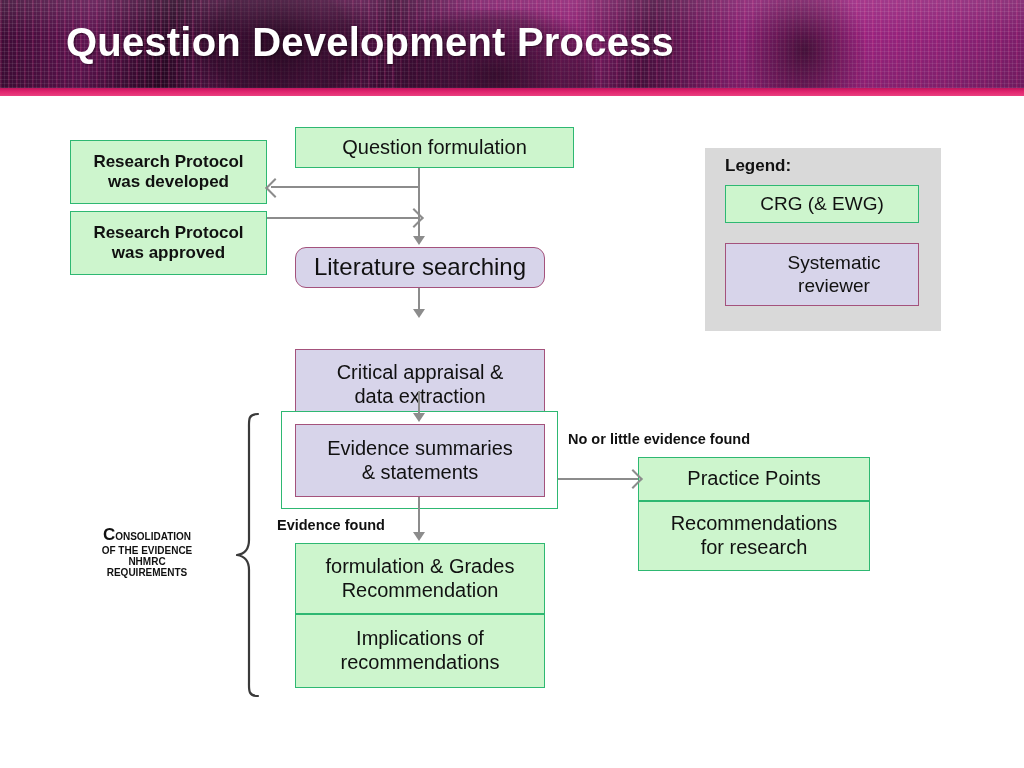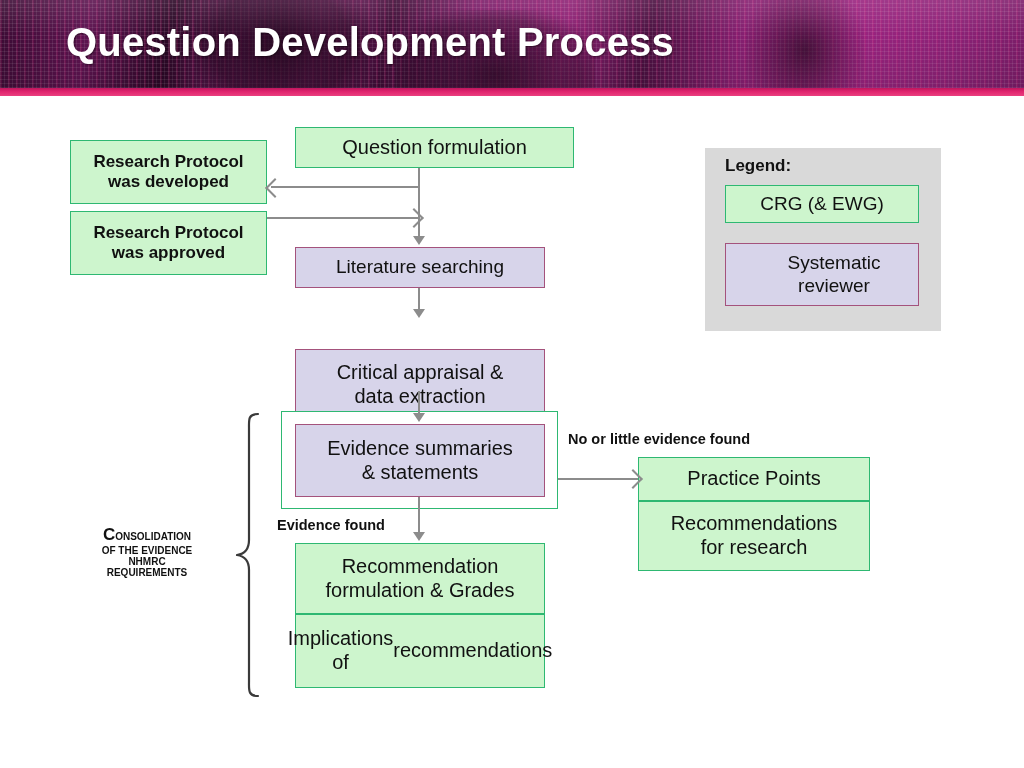--- a/index.html
+++ b/index.html
@@ -197,41 +197,41 @@
 <div class="box green bold-box" style="left:70px; top:140px; width:197px; height:64px; font-size:17px; flex-direction:column;">
   <span>Research Protocol</span>
   <span>was developed</span>
 </div>
 
 <div class="box green bold-box" style="left:70px; top:211px; width:197px; height:64px; font-size:17px; flex-direction:column;">
   <span>Research Protocol</span>
   <span>was approved</span>
 </div>
 
-<div class="box purple" style="left:295px; top:247px; width:250px; height:41px; font-size:19px;">
+<div class="box purple" style="left:295px; top:247px; width:250px; height:41px; font-size:24px;border-radius:11px;">
   <span>Literature searching</span>
 </div>
 
 <div class="box purple" style="left:295px; top:320px; width:250px; height:71px; font-size:20px; flex-direction:column;margin-top:29px;">
   <span>Critical appraisal &amp;</span>
   <span>data extraction</span>
 </div>
 
 <div class="box green" style="left:281px; top:411px; width:277px; height:98px; background:#ffffff;"></div>
 <div class="box purple" style="left:295px; top:424px; width:250px; height:73px; font-size:20px; flex-direction:column;">
   <span>Evidence summaries</span>
   <span>&amp; statements</span>
 </div>
 
 <div class="box green" style="left:295px; top:543px; width:250px; height:71px; font-size:20px; flex-direction:column;">
+  <span>formulation &amp; Grades</span>
   <span>Recommendation</span>
-  <span>formulation &amp; Grades</span>
-</div>
-
-<div class="box green" style="left:295px; top:614px; width:250px; height:74px; font-size:20px; flex-direction:row;">
+</div>
+
+<div class="box green" style="left:295px; top:614px; width:250px; height:74px; font-size:20px; flex-direction:column;">
   <span>Implications of</span>
   <span>recommendations</span>
 </div>
 
 <div class="box green" style="left:638px; top:457px; width:232px; height:44px; font-size:20px;">
   <span>Practice Points</span>
 </div>
 
 <div class="box green" style="left:638px; top:501px; width:232px; height:70px; font-size:20px; flex-direction:column;">
   <span>Recommendations</span>

